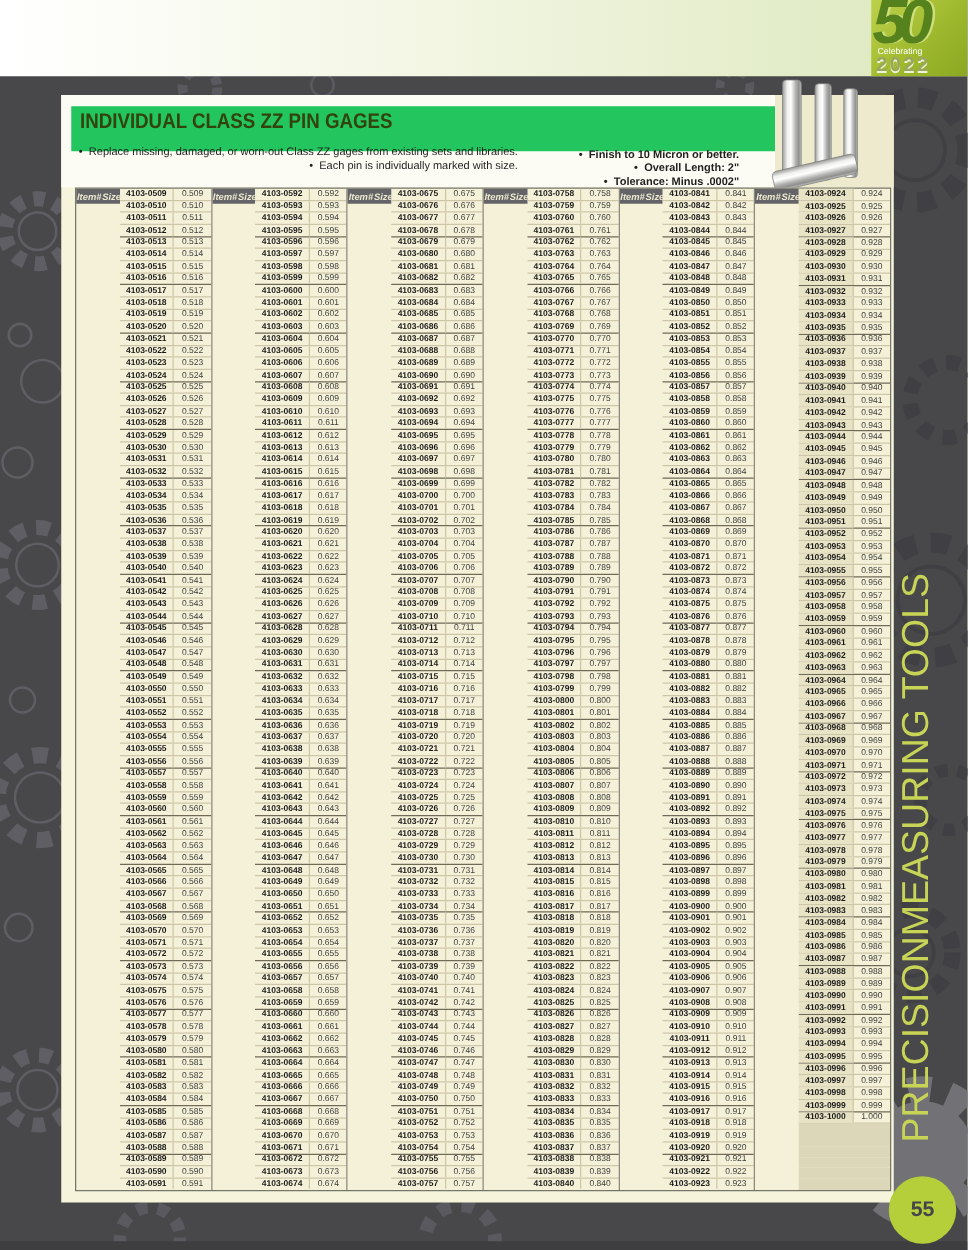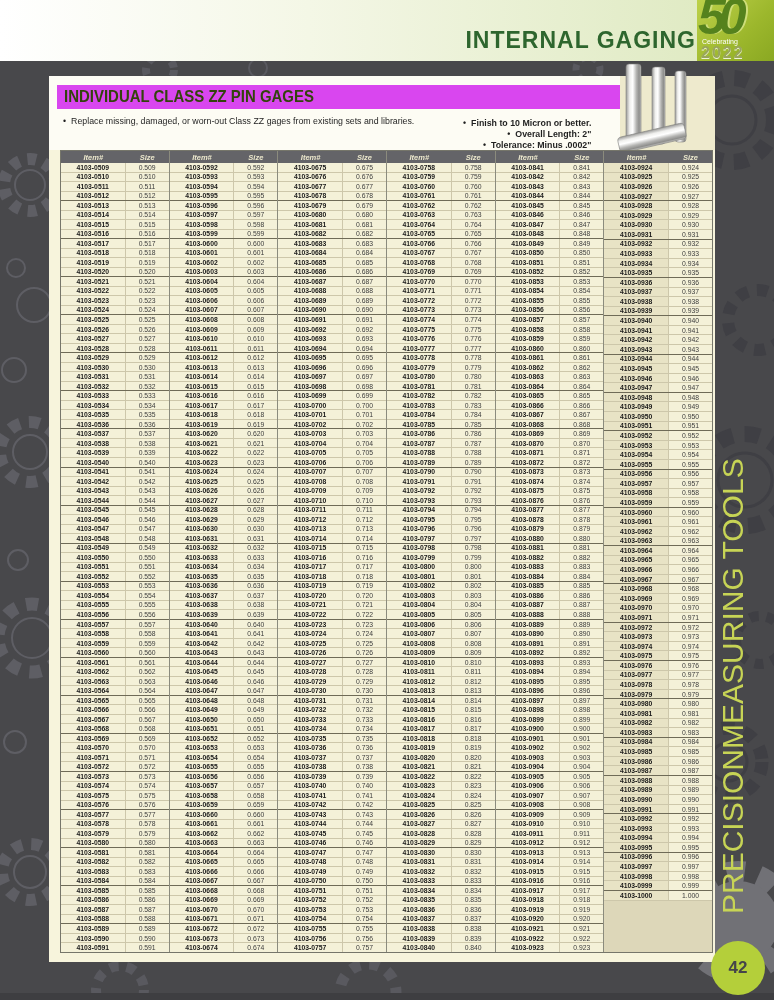--- a/index.html
+++ b/index.html
@@ -22,33 +22,33 @@
   .logo-number { position:absolute; top:-12px; left:1px; font-size:50px; font-weight:bold; font-style:italic;
     letter-spacing:-7px; color:#55821d; text-shadow:2px 0 0 #cede7a; }
   .logo-celebrating { position:absolute; left:5px; bottom:16px; font-size:7px; color:#ffffff; }
   .logo-year { position:absolute; left:4px; bottom:-1px; font-size:16px; font-weight:bold;
     letter-spacing:2px; color:#99a65c; text-shadow:0 1px 0 #eef2d8; }
 
   
   .panel { position:absolute; left:49px; top:76px; width:666px; height:886px; background:#f7f4dc; z-index:3; }
   .bullet-zone { position:absolute; left:0; top:0; width:571px; height:74px; background:#fdfcf4; }
   .pins-block { position:absolute; left:571px; top:0; width:95px; height:74px; background:#eeeacd; }
-  .section-bar { position:absolute; left:8px; top:9px; width:563px; height:24px; background:#d946ef; }
+  .section-bar { position:absolute; left:8px; top:9px; width:563px; height:36px; background:#22c55e; }
   .section-title { font-size:17px; font-weight:bold; color:#33430c; line-height:24px; padding-left:8px;
     transform:scaleX(.88); transform-origin:left center; white-space:nowrap; }
   .bullets-left  { position:absolute; left:14px;  top:40px; }
   .bullets-right { position:absolute; left:414px; top:42px;font-weight:bold; }
   .bullet-line { font-size:8.8px; line-height:11px; color:#1f1f1f; white-space:nowrap;text-align:right; }
   .bullet-line::before { content:"•"; margin-right:5px; }
   .pins { position:absolute; left:563px; top:-14px; }
 
   
   .gagetable { position:absolute; left:11px; top:74px; width:653px; height:803px;
     display:flex; border:1px solid #76766a; background:#f4f1d8; }
-  .pair { flex:1 1 0; min-width:0; display:flex; flex-direction:column; border-left:1px solid #8b8b7d; }
+  .pair { flex:1 1 0; min-width:0; display:flex; flex-direction:row; border-left:1px solid #8b8b7d; }
   .pair:first-child { border-left:none; }
   .phead { flex:0 0 12px; height:12px; background:#646468; display:flex; }
   .ph-item { flex:0 0 60%; } .ph-size { flex:1; }
   .ph-item,.ph-size { display:flex; align-items:center; justify-content:center;
     font-size:7.5px; font-weight:bold; font-style:italic; color:#ece8cd; }
   .pbody { flex:1; display:flex; flex-direction:column; }
   .trow { flex:1 1 0; min-height:0; display:flex; border-bottom:1px solid #cdc7aa; }
   .trow:last-child { border-bottom:none; }
   .trow.gend { border-bottom:1px solid #6f6b57; }
   .cell-i { flex:0 0 60%; display:flex; align-items:center; justify-content:center;
@@ -104,38 +104,38 @@
     <circle cx="728" cy="762" r="19"></circle>
   </g>
   <g>
     <circle cx="738" cy="922" r="50" fill="none" stroke="#717176" stroke-width="22" stroke-dasharray="18 14"></circle>
     <circle cx="738" cy="922" r="41" fill="#717176"></circle>
   </g>
 </svg>
 <div class="footer-strip"></div>
 
 <div class="banner">
-  <div class="banner-title">INTERNAL GAGING</div>
   <div class="logo">
     <div class="logo-number">50</div>
     <div class="logo-celebrating">Celebrating</div>
     <div class="logo-year">2022</div>
   </div>
 </div>
 
 <div class="panel">
   <div class="bullet-zone"></div>
   <div class="pins-block"></div>
 
   <div class="section-bar">
     <div class="section-title">INDIVIDUAL CLASS ZZ PIN GAGES</div>
   </div>
 
   <div class="bullets-left">
     <div class="bullet-line">Replace missing, damaged, or worn-out Class ZZ gages from existing sets and libraries.</div>
+    <div class="bullet-line">Each pin is individually marked with size.</div>
   </div>
   <div class="bullets-right">
     <div class="bullet-line">Finish to 10 Micron or better.</div>
     <div class="bullet-line">Overall Length: 2"</div>
     <div class="bullet-line">Tolerance: Minus .0002"</div>
   </div>
 
   <svg class="pins" width="106" height="96" viewBox="0 0 106 96">
     <defs>
       <linearGradient id="met" x1="0" y1="0" x2="1" y2="0">
@@ -2203,13 +2203,13 @@
           <div class="trow blank">
             <span class="cell-i"></span>
             <span class="cell-s"></span>
           </div>
         </div>
       </div>
     </div>
 </div>
 
 <div class="side-text">PRECISIONMEASURING TOOLS</div>
-<div class="page-circle">42</div>
+<div class="page-circle">55</div>
 
 </body></html>

